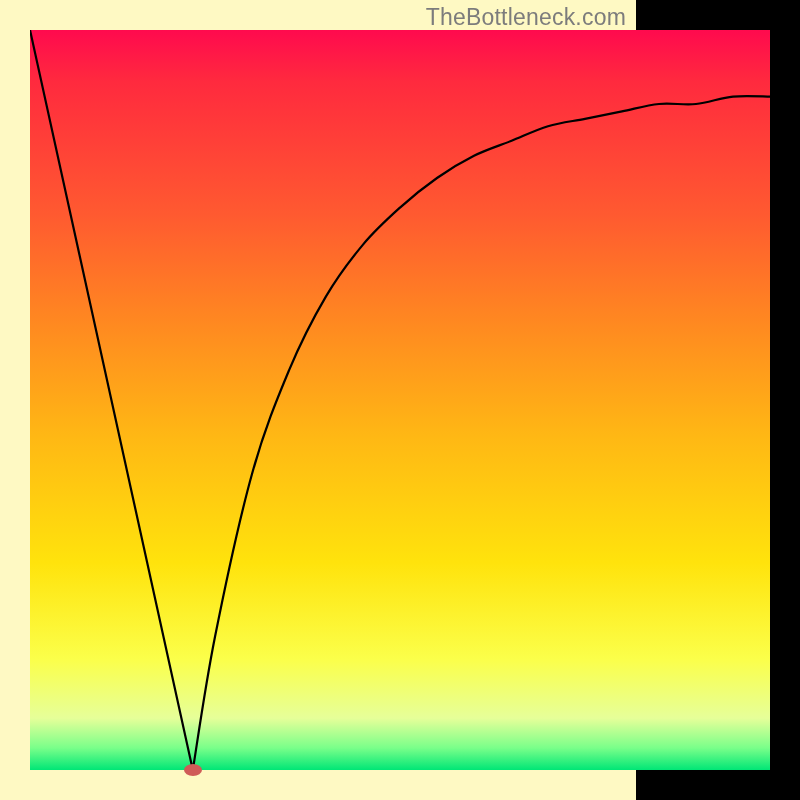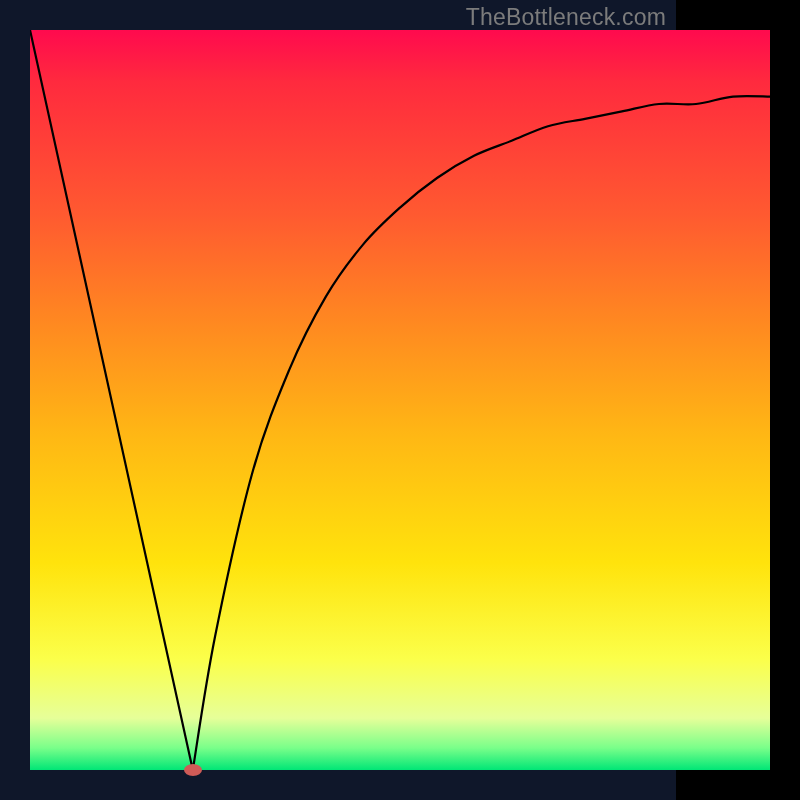--- a/index.html
+++ b/index.html
@@ -8,22 +8,21 @@
     width: 800px;
     height: 800px;
     background: #000;
     font-family: Arial, Helvetica, sans-serif;
     overflow: hidden;
   }
   .frame {
     position: relative;
     width: 636px;
     height: 800px;
-    background: #0f172a;
-    padding-left: 40px;
+    background: #fef9c3;
   }
   .plot {
     position: absolute;
     left: 30px;
     top: 30px;
     width: 740px;
     height: 740px;
     
     background: linear-gradient(
       to bottom,

